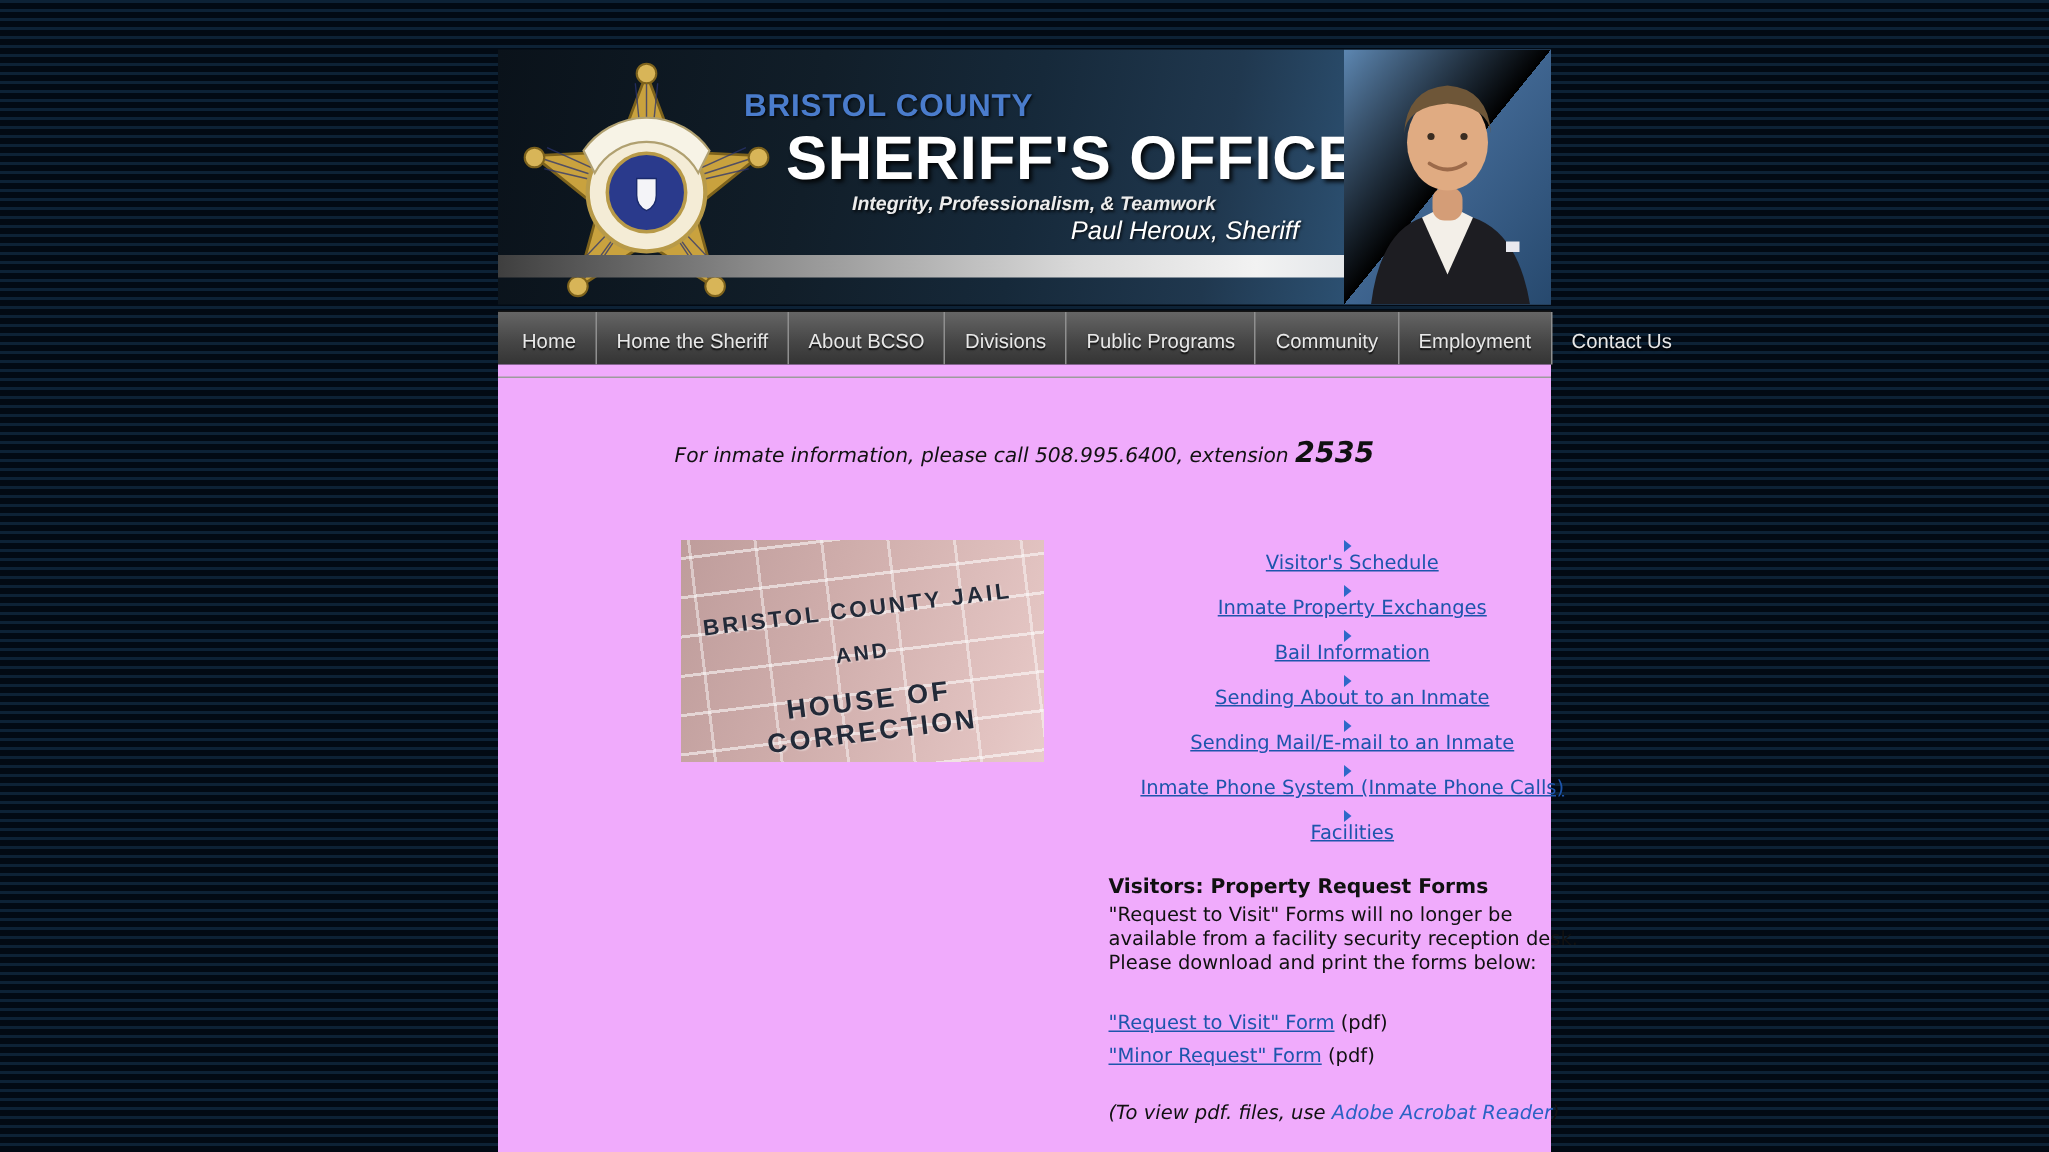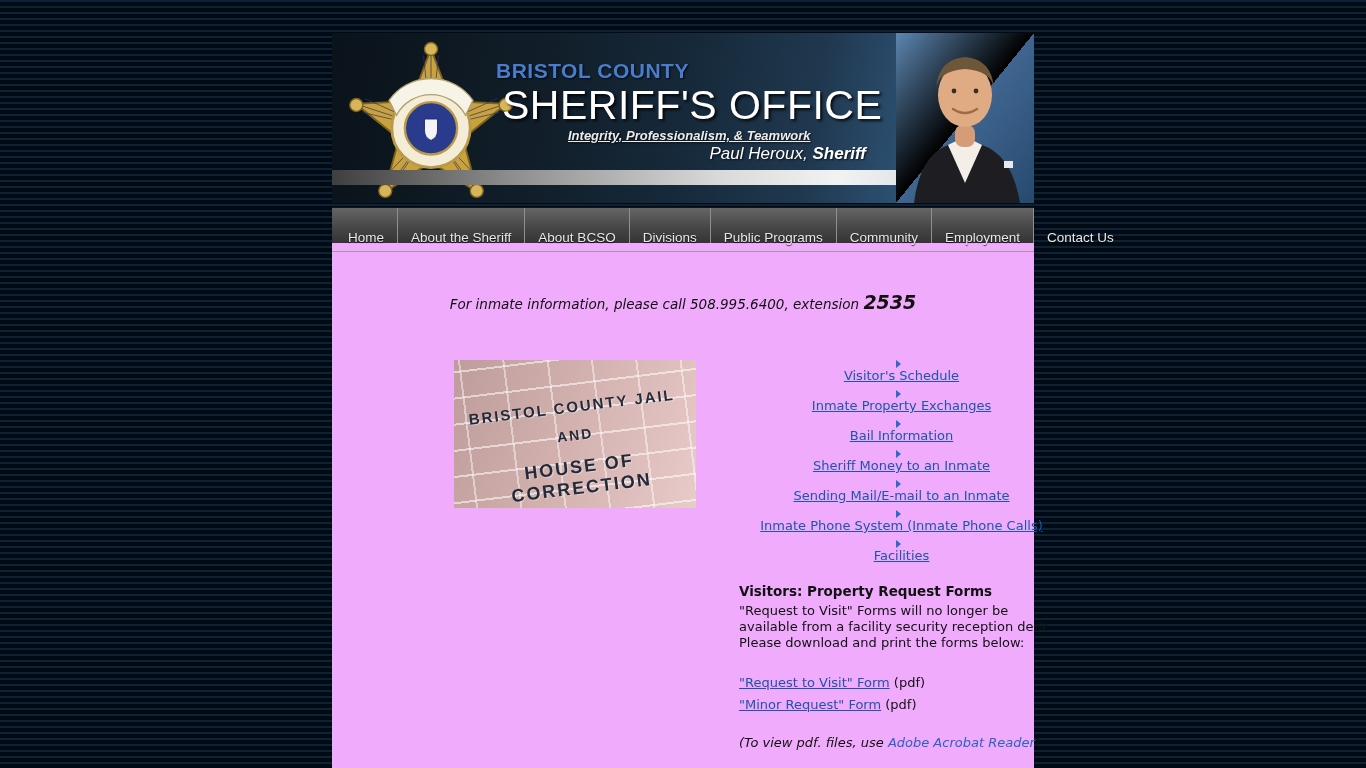--- a/index.html
+++ b/index.html
@@ -30,50 +30,49 @@
   .badge-wrap { position: absolute; left: 14px; top: 2px; width: 170px; height: 168px; }
   .title-block {
     position: absolute; left: 164px; top: 26px;
     font-family: "Liberation Sans", sans-serif;
   }
   .county {
     color: #4a7ccc; font-size: 21px; font-weight: bold; letter-spacing: 0.5px;
     text-shadow: 1px 1px 2px rgba(0,0,0,0.8);
   }
   .office {
-    color: #ffffff; font-size: 41px; font-weight: normal; letter-spacing: 0.5px;
-    margin-left: 6px; line-height: 44px;
+    color: #ffffff; font-size: 41px; font-weight: bold; letter-spacing: 0.5px;
+    margin-left: 28px; line-height: 44px;
     text-shadow: 2px 2px 3px rgba(0,0,0,0.85);
   }
   .tagline {
     color: #ececec; font-size: 13px; font-weight: bold; font-style: italic;
     margin-left: 72px; margin-top: 1px;
     text-shadow: 1px 1px 2px rgba(0,0,0,0.8);
-    text-decoration: underline;
   }
   .sheriff-name {
     position: absolute; right: 168px; top: 111px;
     font-family: "Liberation Sans", sans-serif;
     font-style: italic; font-size: 17px; color: #ffffff;
     text-shadow: 1px 1px 2px rgba(0,0,0,0.8);
   }
-  .sheriff-name b { font-weight: bold; }
+  .sheriff-name b { font-weight: normal; }
   .photo-wrap { position: absolute; right: 0; top: 0; width: 138px; height: 170px; }
 
   
   .nav {
     margin-top: 4px; height: 36px;
     background: linear-gradient(#656565, #474747 55%, #343434);
     border-top: 1px solid #141414;
     display: flex; align-items: stretch;
     font-family: "Liberation Sans", sans-serif;
   }
   .nav-item {
     color: #e8e8e8; font-size: 13.5px; line-height: 35px;
-    padding: 12px 13px; cursor: pointer; white-space: nowrap;
+    padding: 2px 13px; cursor: pointer; white-space: nowrap;
     text-shadow: 0 1px 1px rgba(0,0,0,0.8);
   }
   .nav-item + .nav-item { border-left: 1px solid #8f8f8f; }
   .nav-item:first-child { padding-left: 16px; }
 
   
   .content {
     background: #f0abfc; min-height: 495px; padding-top: 8px;
     color: #111111;
   }
@@ -204,21 +203,21 @@
         <path d="M 57 76 Q 69 84 81 76" stroke="#9c6a4a" stroke-width="2.5" fill="none" stroke-linecap="round"></path>
         <circle cx="58" cy="58" r="2.4" fill="#3a2d22"></circle>
         <circle cx="80" cy="58" r="2.4" fill="#3a2d22"></circle>
         <rect x="108" y="128" width="9" height="7" fill="#e8e8ee"></rect>
       </svg>
     </div>
   </div>
 
   <div class="nav">
     <div class="nav-item">Home</div>
-    <div class="nav-item">About the Sheriff</div>
+    <div class="nav-item">Home the Sheriff</div>
     <div class="nav-item">About BCSO</div>
     <div class="nav-item">Divisions</div>
     <div class="nav-item">Public Programs</div>
     <div class="nav-item">Community</div>
     <div class="nav-item">Employment</div>
     <div class="nav-item">Contact Us</div>
   </div>
 
   <div class="content">
     <div class="content-topline"></div>
@@ -244,21 +243,21 @@
         <div class="link-row">
             <span class="arrow-icon"></span>
             <a class="blue-link">Inmate Property Exchanges</a>
           </div>
         <div class="link-row">
             <span class="arrow-icon"></span>
             <a class="blue-link">Bail Information</a>
           </div>
         <div class="link-row">
             <span class="arrow-icon"></span>
-            <a class="blue-link">Sheriff Money to an Inmate</a>
+            <a class="blue-link">Sending About to an Inmate</a>
           </div>
         <div class="link-row">
             <span class="arrow-icon"></span>
             <a class="blue-link">Sending Mail/E-mail to an Inmate</a>
           </div>
         <div class="link-row">
             <span class="arrow-icon"></span>
             <a class="blue-link">Inmate Phone System (Inmate Phone Calls)</a>
           </div>
         <div class="link-row">

